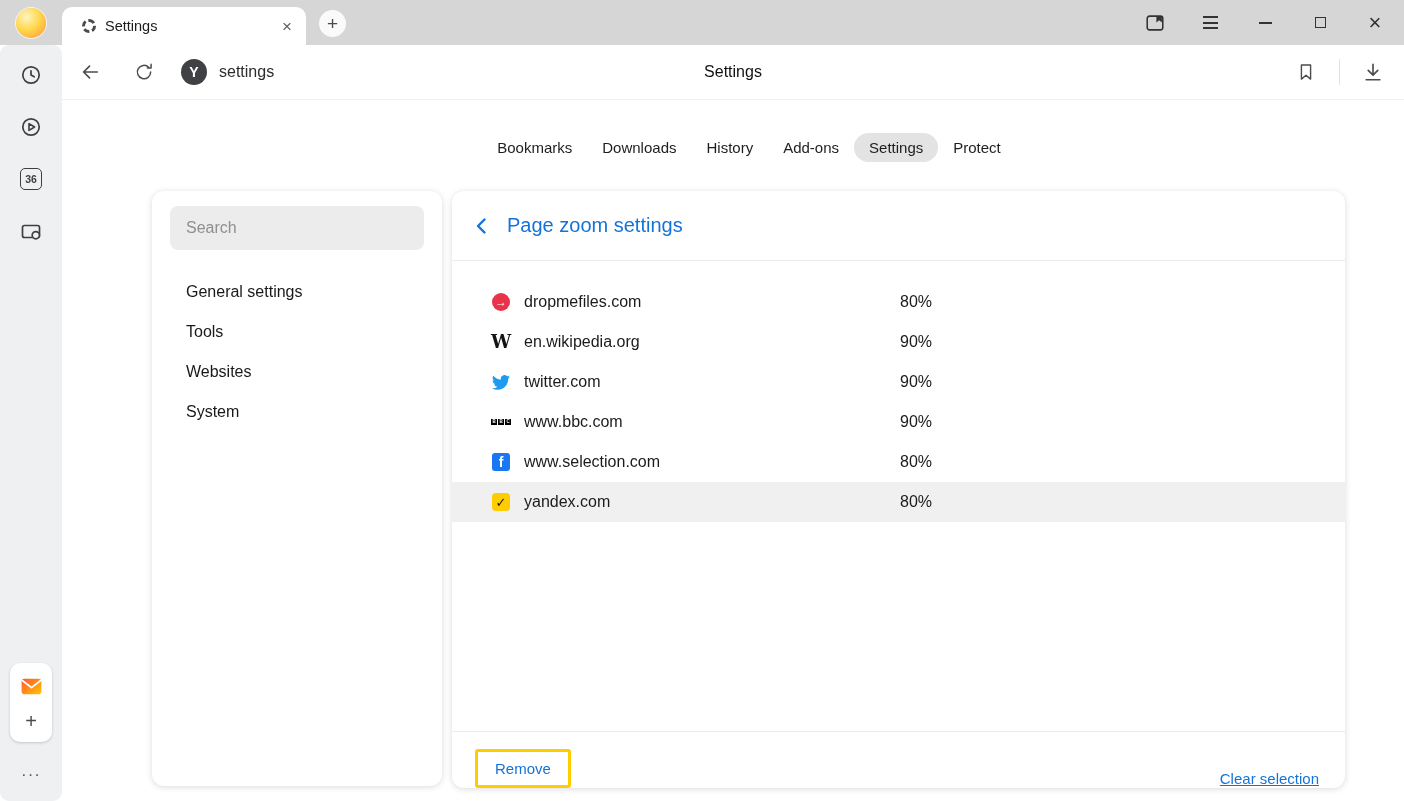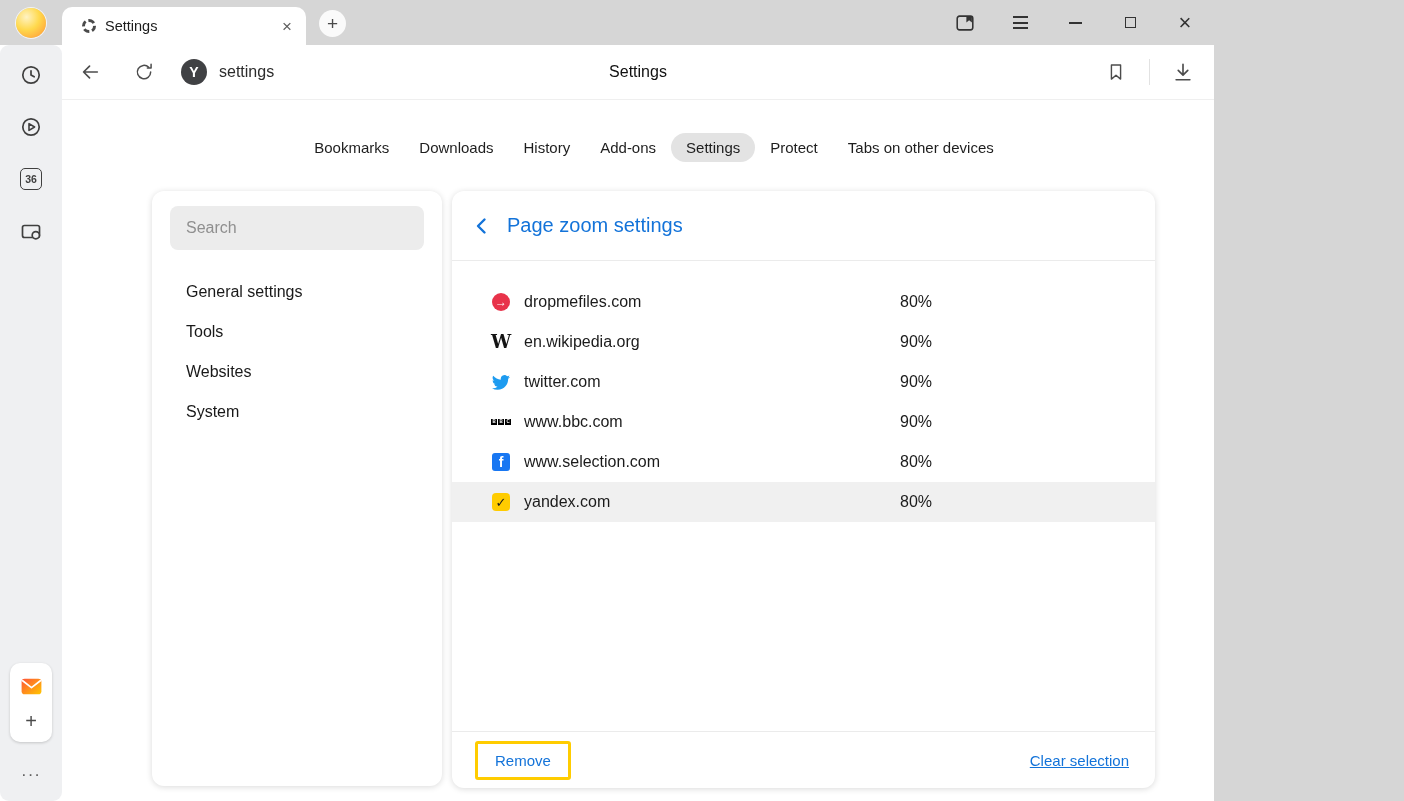--- a/index.html
+++ b/index.html
@@ -1,17 +1,17 @@
 <!DOCTYPE html>
 <html><head>
 <meta charset="utf-8">
 <style>
   html,body{margin:0;padding:0;background:#d6d6d6;}
   body{width:1404px;height:801px;overflow:hidden;font-family:"Liberation Sans","DejaVu Sans",sans-serif;-webkit-font-smoothing:antialiased;}
-  .window{width:1214px;height:801px;display:flex;flex-direction:column;}
+  .window{width:1404px;height:801px;display:flex;flex-direction:column;}
 
   
   .tabstrip{flex:0 0 45px;height:45px;background:#d6d6d6;display:flex;align-items:flex-end;position:relative;}
   .avatar-zone{width:62px;flex:0 0 62px;display:flex;justify-content:center;align-items:center;height:45px;}
   .avatar{width:30px;height:30px;border-radius:50%;background:radial-gradient(circle at 35% 30%,#fff3c4 0%,#ffd94d 45%,#ffab3d 80%,#ff8a5c 100%);box-shadow:0 0 0 1px rgba(255,255,255,.7);cursor:pointer;}
   .tab{width:244px;height:38px;background:#fff;border-radius:10px 10px 0 0;display:flex;align-items:center;padding:0 8px 0 20px;gap:9px;box-sizing:border-box;cursor:pointer;}
   .gear-icon{width:14px;height:14px;border:3px dashed #4a4a4a;border-radius:50%;box-sizing:border-box;flex:0 0 14px;}
   .tab-label{font-size:14.5px;color:#1c1c1c;flex:1;}
   .tab-close{font-size:17px;color:#5f5f5f;padding:0 6px;cursor:pointer;line-height:1;}
   .newtab{width:27px;height:27px;border-radius:50%;background:#fafafa;color:#4a4a4a;font-size:19px;display:flex;align-items:center;justify-content:center;margin:0 0 8px 13px;cursor:pointer;line-height:1;}
@@ -61,21 +61,21 @@
 
   .panel-right{flex:1;height:597px;background:#fff;border-radius:12px;box-shadow:0 1px 6px rgba(0,0,0,.15);position:relative;box-sizing:border-box;overflow:hidden;}
   .zp-header{height:69px;display:flex;align-items:center;gap:20px;padding-left:23px;border-bottom:1px solid #ebebeb;cursor:pointer;}
   .zp-title{font-size:20px;color:#1373d9;}
   .zp-list{margin-top:21px;}
   .zp-row{height:40px;display:flex;align-items:center;padding-left:40px;position:relative;cursor:pointer;}
   .zp-row.selected{background:#f0f0f0;}
   .fav{width:18px;height:18px;flex:0 0 18px;margin-right:14px;display:flex;align-items:center;justify-content:center;}
   .site-text{font-size:16px;color:#1b1b1b;}
   .pct{position:absolute;left:448px;font-size:16px;color:#1b1b1b;}
-  .zp-footer{position:absolute;left:0;right:0;bottom:0;height:56px;border-top:1px solid #ebebeb;display:flex;align-items:center;justify-content:space-between;padding:0 20px 0 23px;}
+  .zp-footer{position:absolute;left:0;right:0;bottom:0;height:56px;border-top:1px solid #ebebeb;display:flex;align-items:flex-end;justify-content:space-between;padding:0 20px 0 23px;}
   .remove-btn{border:3px solid #ffcc00;border-radius:3px;padding:8px 17px;background:#fff;color:#1373d9;font-size:15px;cursor:pointer;font-family:inherit;}
   .clear-btn{color:#1373d9;font-size:15px;cursor:pointer;background:none;border:none;font-family:inherit;text-decoration:underline;}
 
   
   .fav-drop{width:18px;height:18px;border-radius:50%;background:#e8334a;color:#fff;font-size:12px;display:flex;align-items:center;justify-content:center;line-height:1;}
   .fav-wiki{font-family:"DejaVu Serif","Liberation Serif",serif;font-size:18px;font-weight:bold;color:#141414;line-height:1;}
   .fav-bbc{display:flex;gap:1px;}
   .fav-bbc span{width:6px;height:6px;background:#000;color:#fff;font-size:4.5px;font-weight:bold;display:flex;align-items:center;justify-content:center;line-height:1;}
   .fav-fb{width:18px;height:18px;border-radius:3px;background:#1877f2;color:#fff;font-size:14px;font-weight:bold;display:flex;align-items:center;justify-content:center;line-height:1;}
   .fav-check{width:18px;height:18px;border-radius:4px;background:#ffcc00;color:#1a1a1a;font-size:13px;font-weight:bold;display:flex;align-items:center;justify-content:center;line-height:1;}
@@ -197,21 +197,20 @@
 
       <div class="content">
 
         <div class="navtabs">
           <span class="navtab">Bookmarks</span>
           <span class="navtab">Downloads</span>
           <span class="navtab">History</span>
           <span class="navtab">Add-ons</span>
           <span class="navtab active">Settings</span>
           <span class="navtab">Protect</span>
-          <span class="navtab">Tabs on other devices</span>
         </div>
 
         <div class="cards">
 
           <div class="panel-left">
             <input class="search-input" type="text" placeholder="Search" style="">
             <div class="menu">
               <div class="menu-item">General settings</div>
               <div class="menu-item">Tools</div>
               <div class="menu-item">Websites</div>

